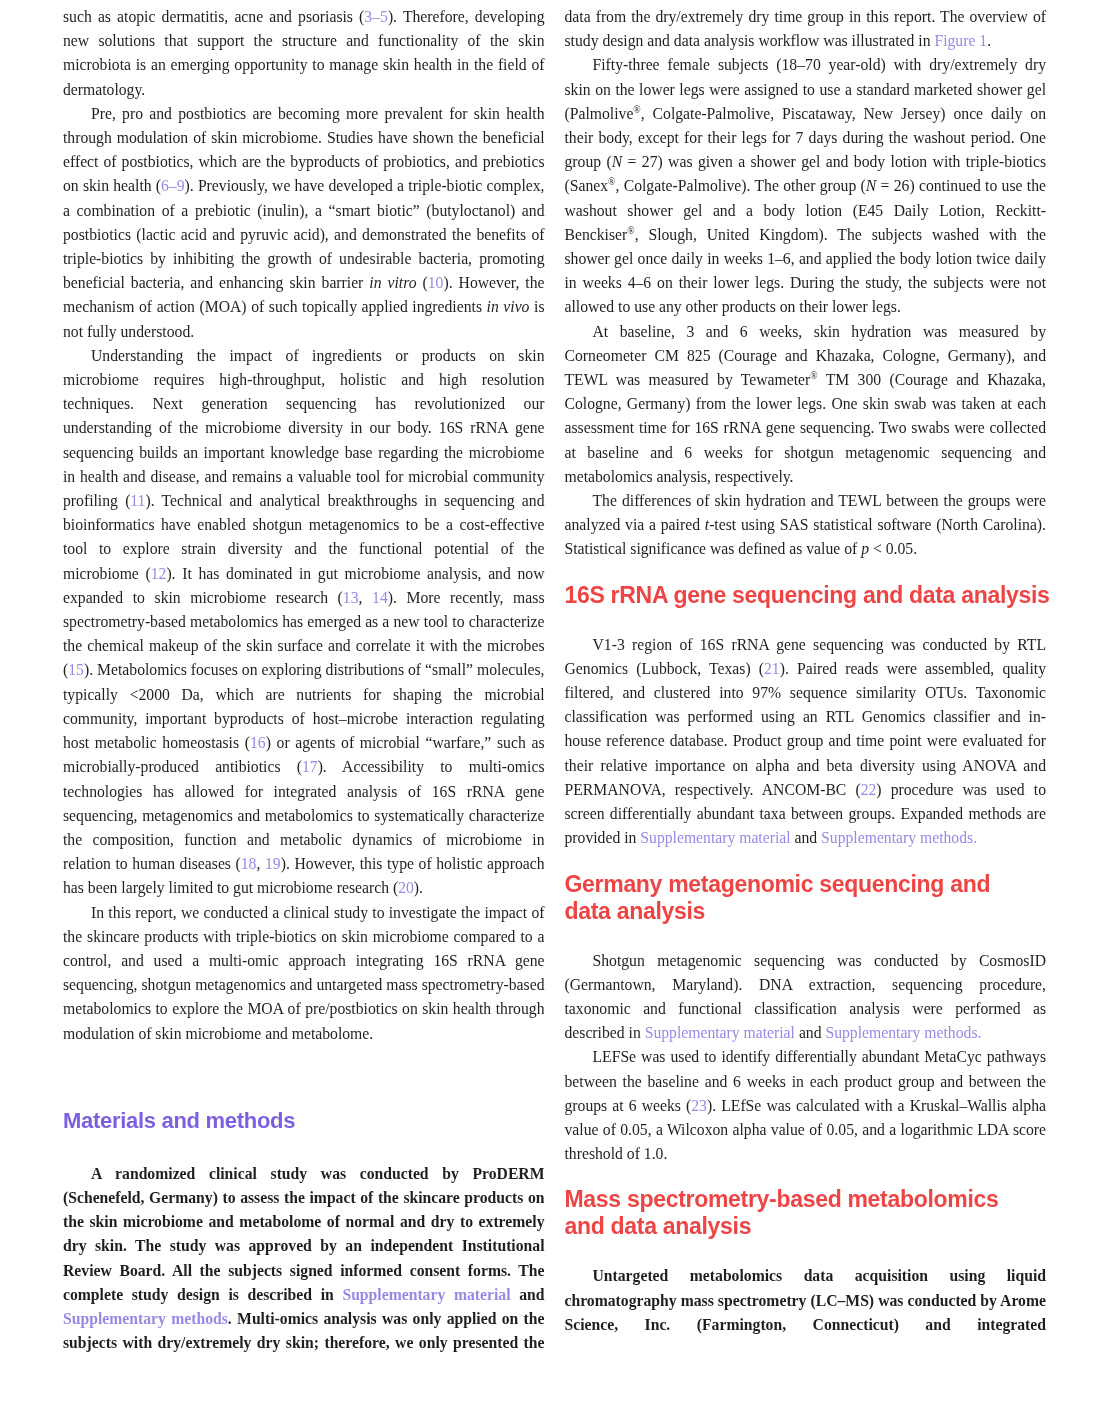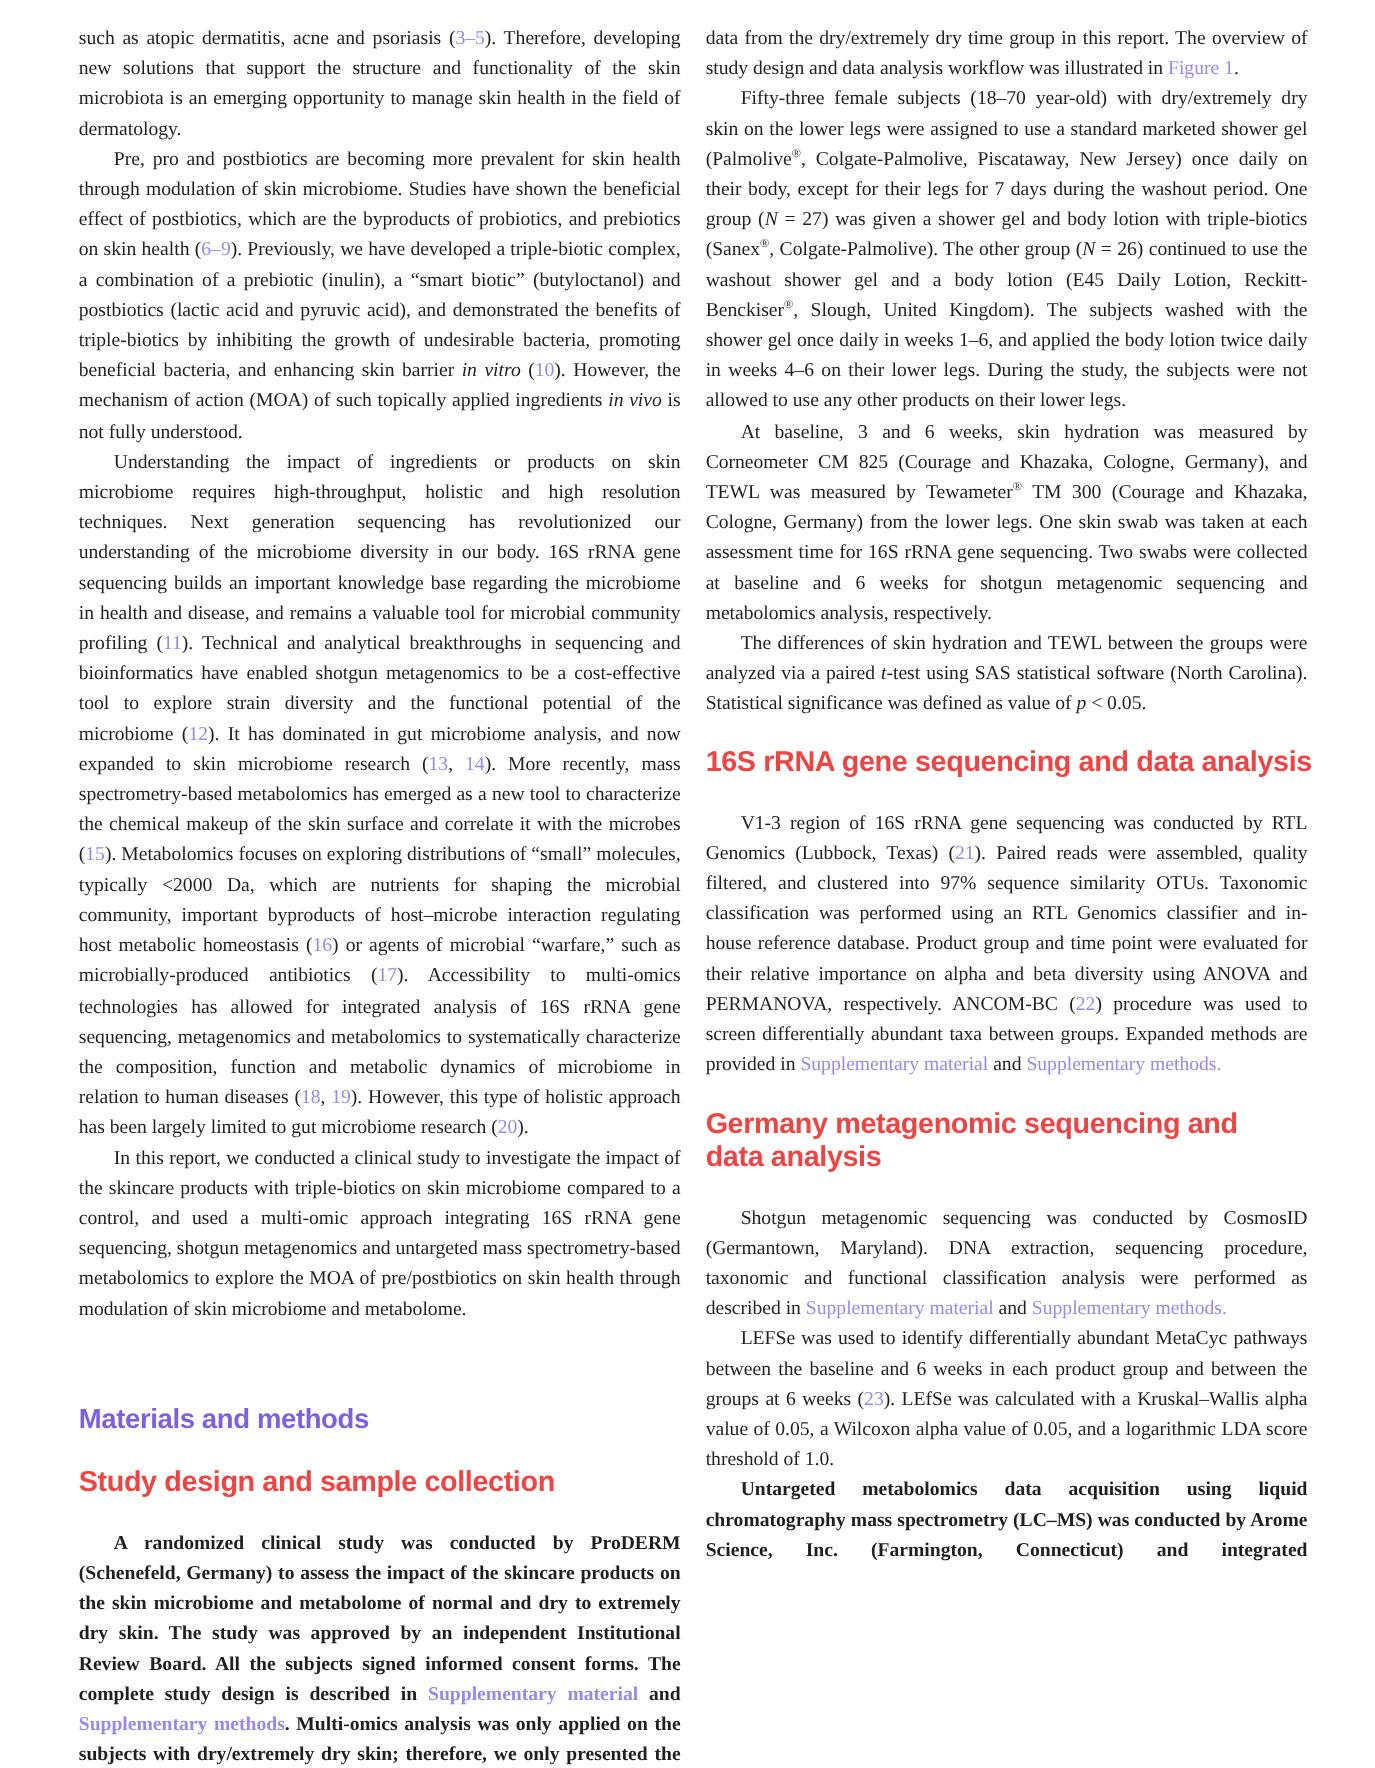--- a/index.html
+++ b/index.html
@@ -6,21 +6,21 @@
     --accent:#7d5fe1;
     --link:#9b87e6;
     --text:#221e1f;
     --bg:#ffffff;
   }
   html,body{margin:0;padding:0;background:var(--bg);}
   .page{
     position:relative;
     width:1100px;height:1414px;
     box-sizing:border-box;
-    padding:19px 54px 0 63px;
+    padding:5px 54px 0 63px;
     overflow:hidden;
     background:var(--bg);
     font-family:"Liberation Serif", serif;
     color:var(--text);
   }
   .cols{display:flex;gap:20px;}
   .col{flex:1 1 0;min-width:0;}
   .para{
     margin:0;
     font-size:15.7px;
@@ -60,30 +60,31 @@
 <body>
 
 <div class="page">
   <div class="cols">
     <div class="col">
         <p class="para"><span>such as atopic dermatitis, acne and psoriasis (</span><a href="#" class="link">3–5</a><span>). Therefore, developing new solutions that support the structure and functionality of the skin microbiota is an emerging opportunity to manage skin health in the field of dermatology.</span></p>
         <p class="para indent"><span>Pre, pro and postbiotics are becoming more prevalent for skin health through modulation of skin microbiome. Studies have shown the beneficial effect of postbiotics, which are the byproducts of probiotics, and prebiotics on skin health (</span><a href="#" class="link">6–9</a><span>). Previously, we have developed a triple-biotic complex, a combination of a prebiotic (inulin), a “smart biotic” (butyloctanol) and postbiotics (lactic acid and pyruvic acid), and demonstrated the benefits of triple-biotics by inhibiting the growth of undesirable bacteria, promoting beneficial bacteria, and enhancing skin barrier </span><span class="it">in vitro</span><span> (</span><a href="#" class="link">10</a><span>). However, the mechanism of action (MOA) of such topically applied ingredients </span><span class="it">in vivo</span><span> is not fully understood.</span></p>
         <p class="para indent"><span>Understanding the impact of ingredients or products on skin microbiome requires high-throughput, holistic and high resolution techniques. Next generation sequencing has revolutionized our understanding of the microbiome diversity in our body. 16S rRNA gene sequencing builds an important knowledge base regarding the microbiome in health and disease, and remains a valuable tool for microbial community profiling (</span><a href="#" class="link">11</a><span>). Technical and analytical breakthroughs in sequencing and bioinformatics have enabled shotgun metagenomics to be a cost-effective tool to explore strain diversity and the functional potential of the microbiome (</span><a href="#" class="link">12</a><span>). It has dominated in gut microbiome analysis, and now expanded to skin microbiome research (</span><a href="#" class="link">13</a><span>, </span><a href="#" class="link">14</a><span>). More recently, mass spectrometry-based metabolomics has emerged as a new tool to characterize the chemical makeup of the skin surface and correlate it with the microbes (</span><a href="#" class="link">15</a><span>). Metabolomics focuses on exploring distributions of “small” molecules, typically &lt;2000 Da, which are nutrients for shaping the microbial community, important byproducts of host–microbe interaction regulating host metabolic homeostasis (</span><a href="#" class="link">16</a><span>) or agents of microbial “warfare,” such as microbially-produced antibiotics (</span><a href="#" class="link">17</a><span>). Accessibility to multi-omics technologies has allowed for integrated analysis of 16S rRNA gene sequencing, metagenomics and metabolomics to systematically characterize the composition, function and metabolic dynamics of microbiome in relation to human diseases (</span><a href="#" class="link">18</a><span>, </span><a href="#" class="link">19</a><span>). However, this type of holistic approach has been largely limited to gut microbiome research (</span><a href="#" class="link">20</a><span>).</span></p>
         <p class="para indent"><span>In this report, we conducted a clinical study to investigate the impact of the skincare products with triple-biotics on skin microbiome compared to a control, and used a multi-omic approach integrating 16S rRNA gene sequencing, shotgun metagenomics and untargeted mass spectrometry-based metabolomics to explore the MOA of pre/postbiotics on skin health through modulation of skin microbiome and metabolome.</span></p>
         <h2 class="h1">Materials and methods</h2>
-        <h3 class="h2">Study design and sample collection</h3>
         <p class="para indent fill-last"><span>A randomized clinical study was conducted by ProDERM (Schenefeld, Germany) to assess the impact of the skincare products on the skin microbiome and metabolome of normal and dry to extremely dry skin. The study was approved by an independent Institutional Review Board. All the subjects signed informed consent forms. The complete study design is described in </span><a href="#" class="link">Supplementary material</a><span> and </span><a href="#" class="link">Supplementary methods</a><span>. Multi-omics analysis was only applied on the subjects with dry/extremely dry skin; therefore, we only presented the</span></p>
       </div>
     <div class="col">
         <p class="para"><span>data from the dry/extremely dry time group in this report. The overview of study design and data analysis workflow was illustrated in </span><a href="#" class="link">Figure 1</a><span>.</span></p>
         <p class="para indent"><span>Fifty-three female subjects (18–70 year-old) with dry/extremely dry skin on the lower legs were assigned to use a standard marketed shower gel (Palmolive</span><span class="sup">®</span><span>, Colgate-Palmolive, Piscataway, New Jersey) once daily on their body, except for their legs for 7 days during the washout period. One group (</span><span class="it">N</span><span> = 27) was given a shower gel and body lotion with triple-biotics (Sanex</span><span class="sup">®</span><span>, Colgate-Palmolive). The other group (</span><span class="it">N</span><span> = 26) continued to use the washout shower gel and a body lotion (E45 Daily Lotion, Reckitt-Benckiser</span><span class="sup">®</span><span>, Slough, United Kingdom). The subjects washed with the shower gel once daily in weeks 1–6, and applied the body lotion twice daily in weeks 4–6 on their lower legs. During the study, the subjects were not allowed to use any other products on their lower legs.</span></p>
         <p class="para indent"><span>At baseline, 3 and 6 weeks, skin hydration was measured by Corneometer CM 825 (Courage and Khazaka, Cologne, Germany), and TEWL was measured by Tewameter</span><span class="sup">®</span><span> TM 300 (Courage and Khazaka, Cologne, Germany) from the lower legs. One skin swab was taken at each assessment time for 16S rRNA gene sequencing. Two swabs were collected at baseline and 6 weeks for shotgun metagenomic sequencing and metabolomics analysis, respectively.</span></p>
         <p class="para indent"><span>The differences of skin hydration and TEWL between the groups were analyzed via a paired </span><span class="it">t</span><span>-test using SAS statistical software (North Carolina). Statistical significance was defined as value of </span><span class="it">p</span><span> &lt; 0.05.</span></p>
         <h3 class="h2">16S rRNA gene sequencing and data analysis</h3>
         <p class="para indent"><span>V1-3 region of 16S rRNA gene sequencing was conducted by RTL Genomics (Lubbock, Texas) (</span><a href="#" class="link">21</a><span>). Paired reads were assembled, quality filtered, and clustered into 97% sequence similarity OTUs. Taxonomic classification was performed using an RTL Genomics classifier and in-house reference database. Product group and time point were evaluated for their relative importance on alpha and beta diversity using ANOVA and PERMANOVA, respectively. ANCOM-BC (</span><a href="#" class="link">22</a><span>) procedure was used to screen differentially abundant taxa between groups. Expanded methods are provided in </span><a href="#" class="link">Supplementary material</a><span> and </span><a href="#" class="link">Supplementary methods.</a></p>
         <h3 class="h2">Germany metagenomic sequencing and
 data analysis</h3>
         <p class="para indent"><span>Shotgun metagenomic sequencing was conducted by CosmosID (Germantown, Maryland). DNA extraction, sequencing procedure, taxonomic and functional classification analysis were performed as described in </span><a href="#" class="link">Supplementary material</a><span> and </span><a href="#" class="link">Supplementary methods.</a></p>
         <p class="para indent"><span>LEFSe was used to identify differentially abundant MetaCyc pathways between the baseline and 6 weeks in each product group and between the groups at 6 weeks (</span><a href="#" class="link">23</a><span>). LEfSe was calculated with a Kruskal–Wallis alpha value of 0.05, a Wilcoxon alpha value of 0.05, and a logarithmic LDA score threshold of 1.0.</span></p>
+        <h3 class="h2">Mass spectrometry-based metabolomics
+and data analysis</h3>
         <p class="para indent fill-last"><span>Untargeted metabolomics data acquisition using liquid chromatography mass spectrometry (LC–MS) was conducted by Arome Science, Inc. (Farmington, Connecticut) and integrated</span></p>
       </div>
   </div>
 </div>
 
 </body></html>

